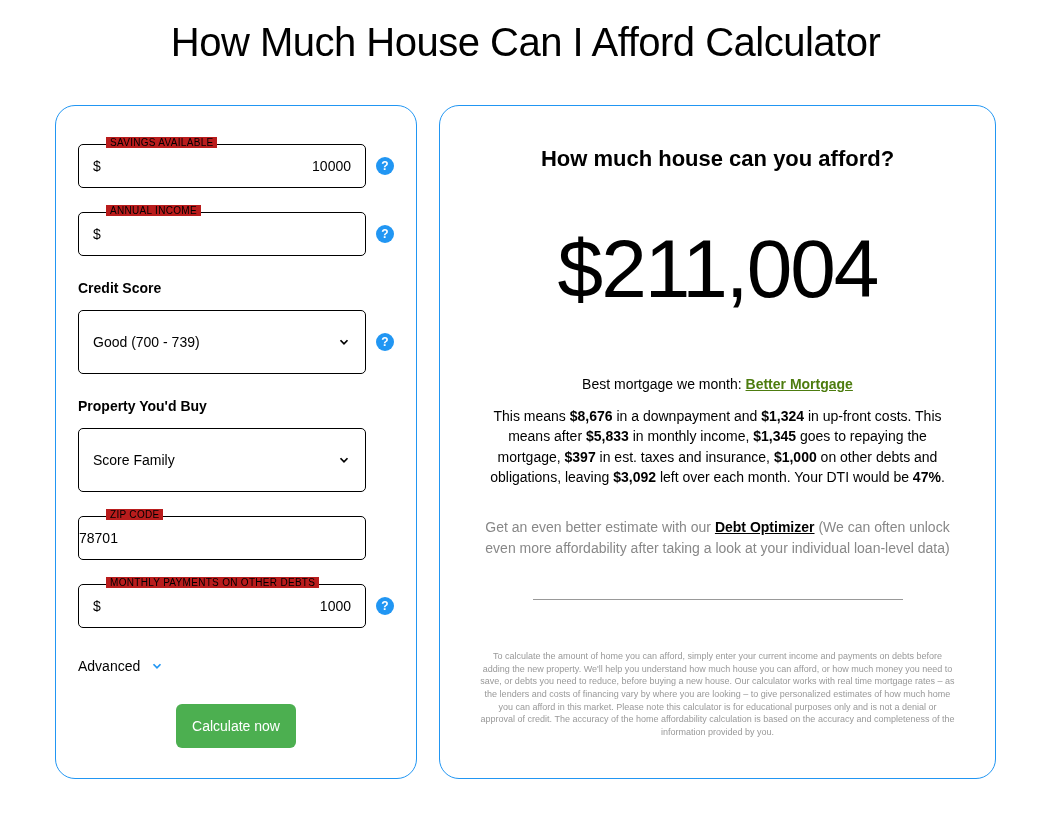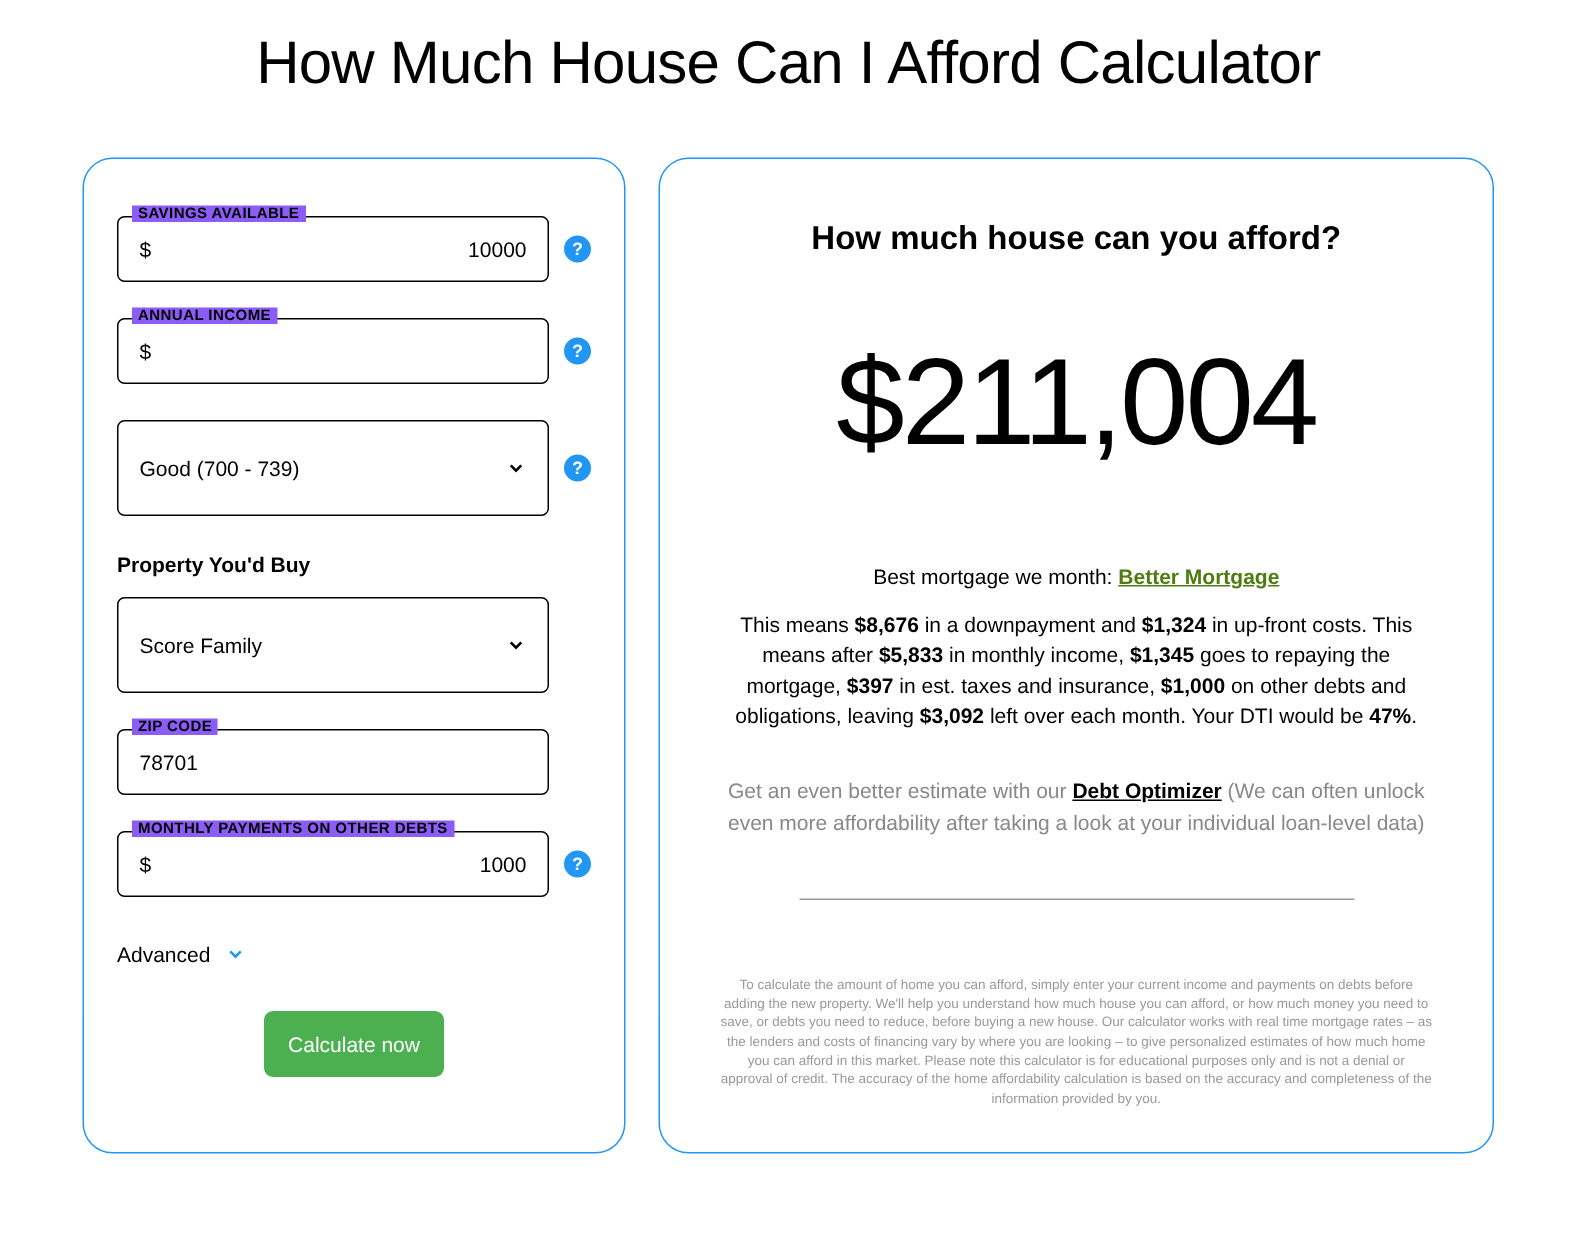--- a/index.html
+++ b/index.html
@@ -47,25 +47,25 @@
       align-items: center;
       gap: 10px;
     }
     .field-wrap {
       position: relative;
       flex: 1;
     }
     .floating-label {
       position: absolute;
       top: -7px;
-      left: 10px;
-      background: #8b5cf6;
+      left: 28px;
+      background: #b91c1c;
       padding: 0 4px;
       font-size: 10px;
-      font-weight: 700;
+      font-weight: 400;
       letter-spacing: 0.3px;
     }
     .currency-input {
       display: flex;
       align-items: center;
       border: 1px solid #000;
       border-radius: 5px;
       padding: 0 14px;
       height: 44px;
     }
@@ -79,21 +79,21 @@
       outline: none;
       text-align: right;
       font-size: 14px;
       font-family: inherit;
       background: transparent;
     }
     .text-input {
       width: 100%;
       border: 1px solid #000;
       border-radius: 5px;
-      padding: 0 14px;
+      padding: 0 0;
       height: 44px;
       font-size: 14px;
       font-family: inherit;
       outline: none;
     }
     .help-icon {
       width: 18px;
       height: 18px;
       border-radius: 50%;
       background: #2196F3;
@@ -245,20 +245,21 @@
             <span class="currency-symbol">$</span>
           </div>
         </div>
         <div class="help-icon">
             <span>?</span>
           </div>
       </div>
     </div>
 
     <div class="form-group">
+      <div class="section-label">Credit Score</div>
       <div class="form-row">
         <div class="field-wrap">
           <div class="select-wrap">
             <span class="select-value">Good (700 - 739)</span>
             <svg class="chevron" viewBox="0 0 24 24" fill="none" stroke="currentColor" stroke-width="3">
                 <polyline points="6 9 12 15 18 9"></polyline>
               </svg>
           </div>
         </div>
         <div class="help-icon">

